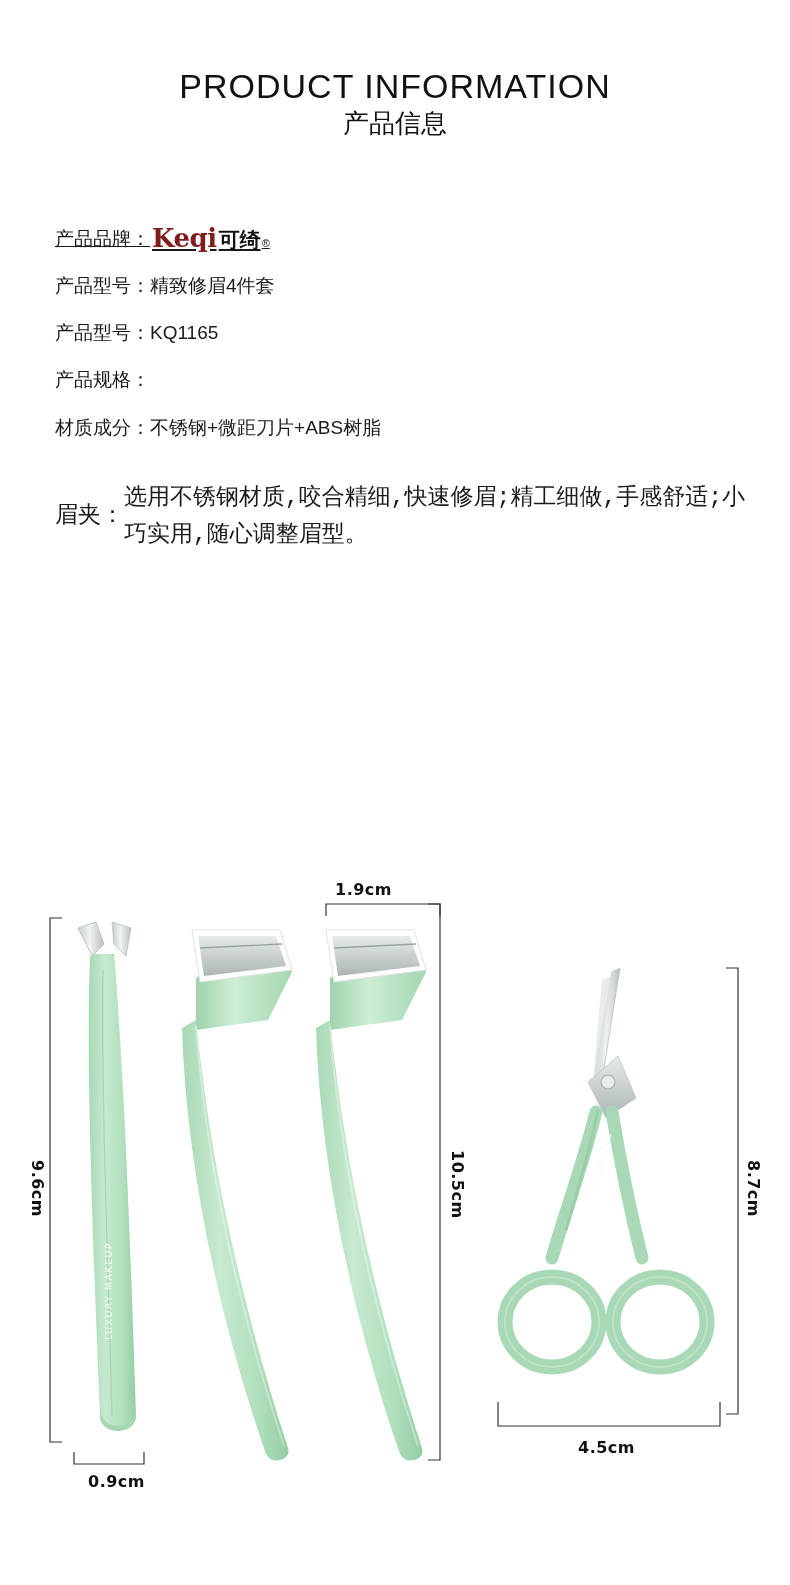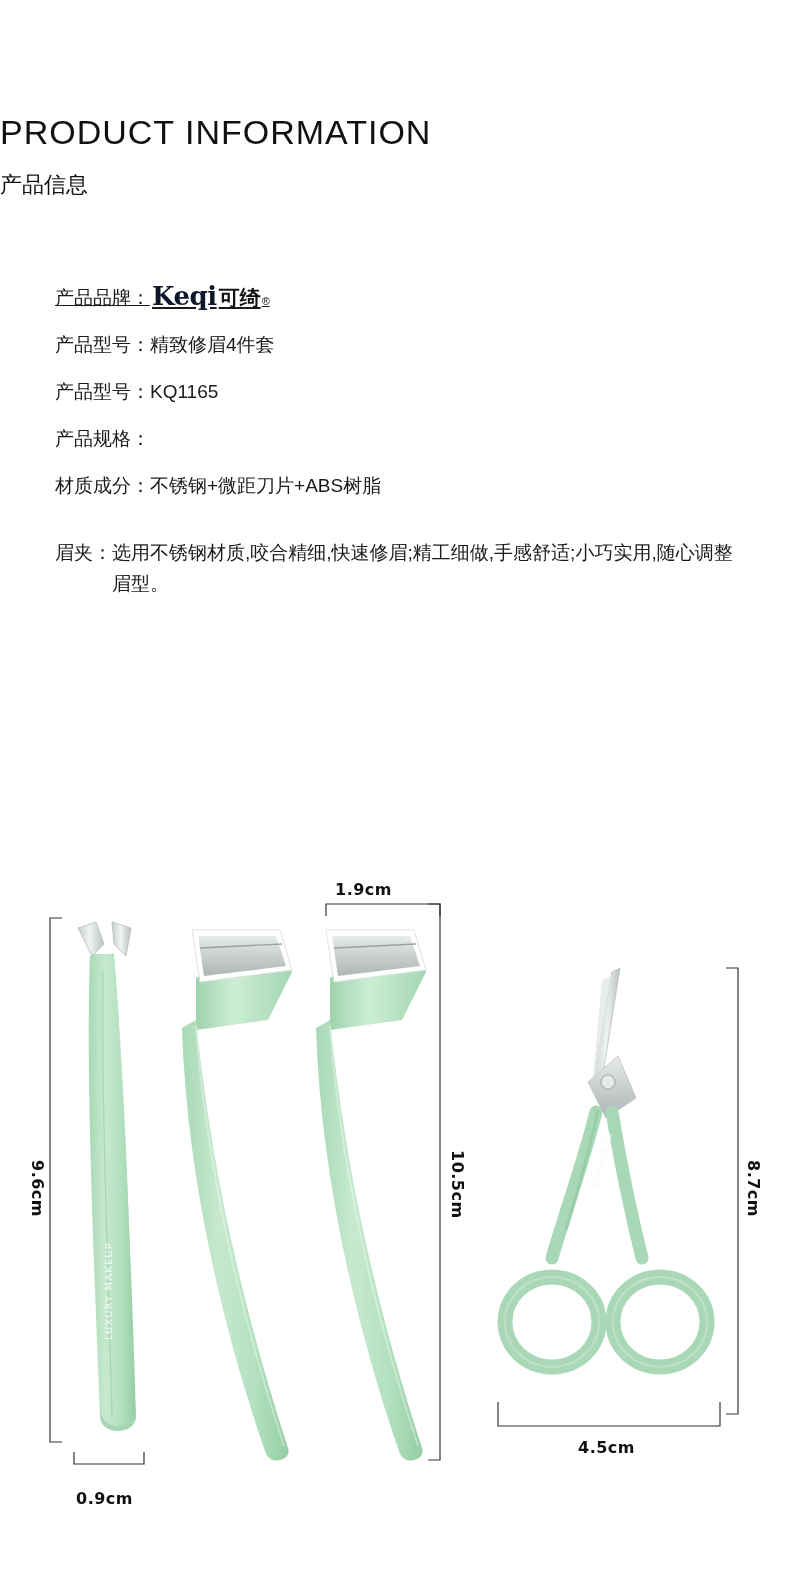--- a/index.html
+++ b/index.html
@@ -11,36 +11,36 @@
     width: 790px;
     height: 1585px;
     position: relative;
     font-family: "Liberation Sans", "DejaVu Sans", sans-serif;
     color: #1a1a1a;
     overflow: hidden;
   }
 
   
   .header {
-    text-align: left;
-    padding-top: 112px;
+    text-align: center;
+    padding-top: 66px;
   }
   .header .title-en {
     font-size: 34px;
     letter-spacing: 1px;
     font-weight: 400;
     line-height: 1.18;
     color: #111;
   }
   .header .title-cn {
-    font-size: 22px;
+    font-size: 26px;
     font-weight: 400;
     line-height: 1.35;
     color: #111;
-    margin-top: 18px;
+    margin-top: 0;
   }
 
   
   .spec-block {
     margin-top: 80px;
     padding-left: 55px;
     padding-right: 40px;
   }
   .spec-row {
     display: flex;
@@ -68,21 +68,21 @@
     display: inline-flex;
     align-items: baseline;
     position: relative;
     margin-left: 2px;
   }
   .brand-logo .brand-latin {
     font-family: "DejaVu Serif", serif;
     font-weight: 700;
     font-size: 26px;
     letter-spacing: -0.5px;
-    color: #0f172a;
+    color: #7f1d1d;
     line-height: 1;
   }
   .brand-logo .brand-cn {
     font-size: 21px;
     font-weight: 700;
     color: #111;
     margin-left: 2px;
     line-height: 1;
   }
   .brand-logo .brand-reg {
@@ -93,25 +93,26 @@
   }
 
   
   .desc-block {
     margin-top: 34px;
     padding-left: 55px;
     padding-right: 45px;
   }
   .desc-row {
     display: flex;
-    align-items: flex-start;
-    font-size: 19px;
+    align-items: center;
+    font-size: 23px;
     line-height: 1.62;
     margin-bottom: 19px;
     color: #1a1a1a;
+    font-family: Liberation Mono, monospace;
   }
   .desc-label {
     flex: none;
     white-space: nowrap;
   }
   .desc-text {
     flex: 1;
   }
 
   
@@ -279,21 +280,21 @@
 
       <path d="M726 108 L738 108 L738 554 L726 554"></path>
 
       <path d="M498 542 L498 566 L720 566 L720 542"></path>
     </g>
   </svg>
 
   
   <div class="dim-label vertical" style="left:28px; top:300px;">9.6cm</div>
 
-  <div class="dim-label" style="left:76px; top:612px;margin-top:17px;">0.9cm</div>
+  <div class="dim-label" style="left:88px; top:612px;">0.9cm</div>
 
   <div class="dim-label" style="left:335px; top:20px;">1.9cm</div>
 
   <div class="dim-label vertical" style="left:448px; top:290px;">10.5cm</div>
 
   <div class="dim-label vertical" style="left:744px; top:300px;">8.7cm</div>
 
   <div class="dim-label" style="left:578px; top:578px;">4.5cm</div>
 </div>
 

